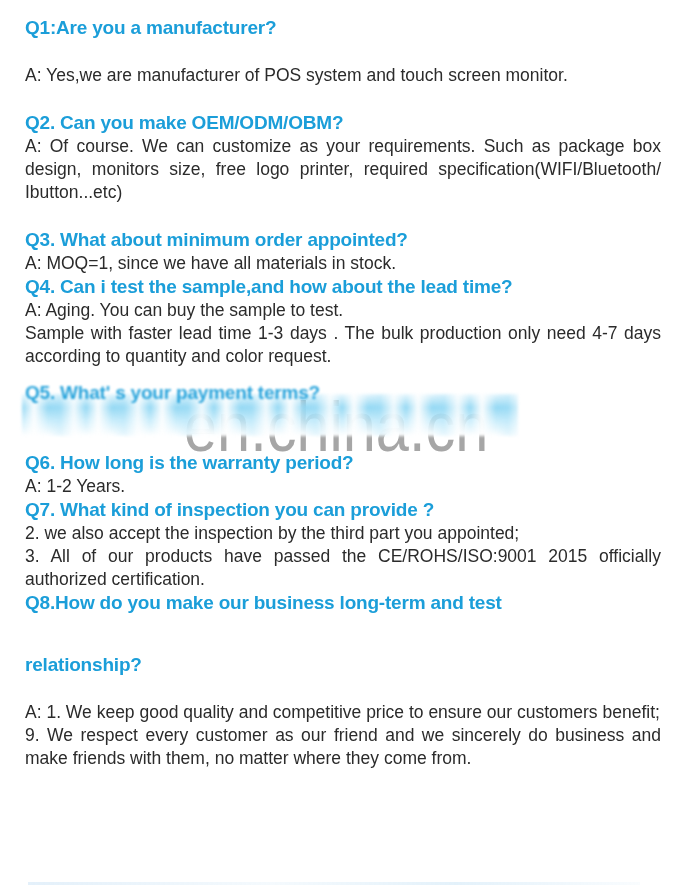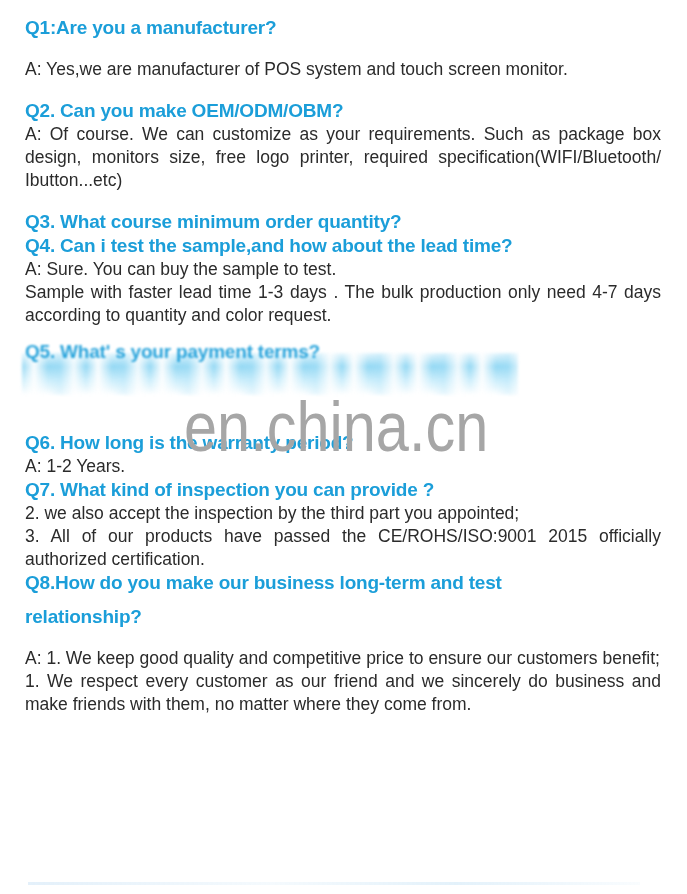--- a/index.html
+++ b/index.html
@@ -21,22 +21,22 @@
     color:var(--accent,#1b9ed9);
   }
   .a{
     margin:0;
     font-size:17.5px;
     line-height:23px;
     color:var(--text,#2b2b2b);
     text-align:justify;
   }
   .mt2{margin-top:2px}.mt9{}.mt10{}
-  .mt11{}.mt12{margin-top:18px}.mt13{margin-top:13px}
-  .mt26{margin-top:10px}.mt35{margin-top:35px}
+  .mt11{}.mt12{margin-top:24px}.mt13{margin-top:13px}
+  .mt26{margin-top:38px}.mt35{margin-top:14px}
 
   
   .q5-wrap{
     position:relative;
     height:56px;
     z-index:2;
   }
   .q-blur{
     filter:blur(1.1px);
     opacity:.95;
@@ -91,40 +91,41 @@
 <body>
 
 <div id="doc">
 
   <h2 class="q mt2">Q1:Are you a manufacturer?</h2>
   <p class="a mt12">A: Yes,we are manufacturer of POS system and touch screen monitor.</p>
 
   <h2 class="q mt12">Q2. Can you make OEM/ODM/OBM?</h2>
   <p class="a mt10">A: Of course. We can customize as your requirements. Such as package box design, monitors size, free logo printer, required specification(WIFI/Bluetooth/ Ibutton...etc)</p>
 
-  <h2 class="q mt12">Q3. What course minimum order quantity?</h2>
+  <h2 class="q mt12">Q3. What about minimum order appointed?</h2>
+  <p class="a mt10">A: MOQ=1, since we have all materials in stock.</p>
 
   <h2 class="q mt9">Q4. Can i test the sample,and how about the lead time?</h2>
-  <p class="a mt10">A: Sure. You can buy the sample to test.</p>
+  <p class="a mt10">A: Aging. You can buy the sample to test.</p>
   <p class="a">Sample with faster lead time 1-3 days . The bulk production only need 4-7 days according to quantity and color request.</p>
 
   <div class="q5-wrap mt13">
     <h2 class="q q-blur">Q5. What' s your payment terms?</h2>
     <div class="smear"></div>
   </div>
 
   <h2 class="q mt35">Q6. How long is the warranty period?</h2>
   <p class="a mt10">A: 1-2 Years.</p>
 
   <h2 class="q mt11">Q7. What kind of inspection you can provide ?</h2>
   <p class="a">2. we also accept the inspection by the third part you appointed;</p>
   <p class="a">3. All of our products have passed the CE/ROHS/ISO:9001 2015 officially authorized certification.</p>
 
   <h2 class="q mt11">Q8.How do you make our business long-term and test</h2>
   <h2 class="q mt26">relationship?</h2>
   <p class="a mt12">A: 1. We keep good quality and competitive price to ensure our customers benefit;</p>
-  <p class="a">1. We respect every customer as our friend and we sincerely do business and make friends with them, no matter where they come from.</p>
+  <p class="a">9. We respect every customer as our friend and we sincerely do business and make friends with them, no matter where they come from.</p>
 
   <div class="watermark">en.china.cn</div>
 
   <div class="bottom-bar"></div>
 
 </div>
 
 </body></html>

